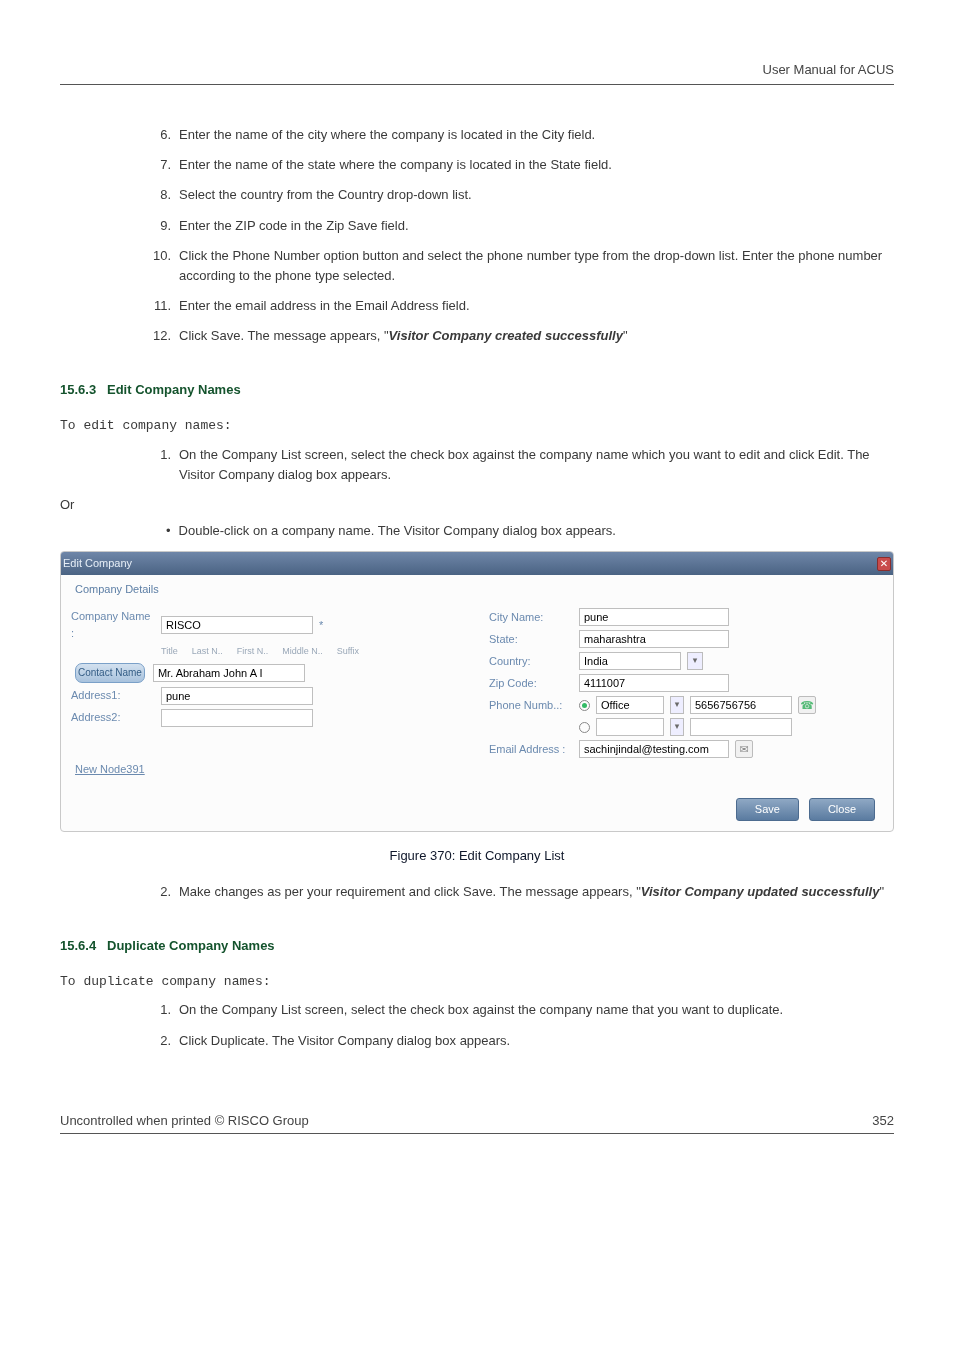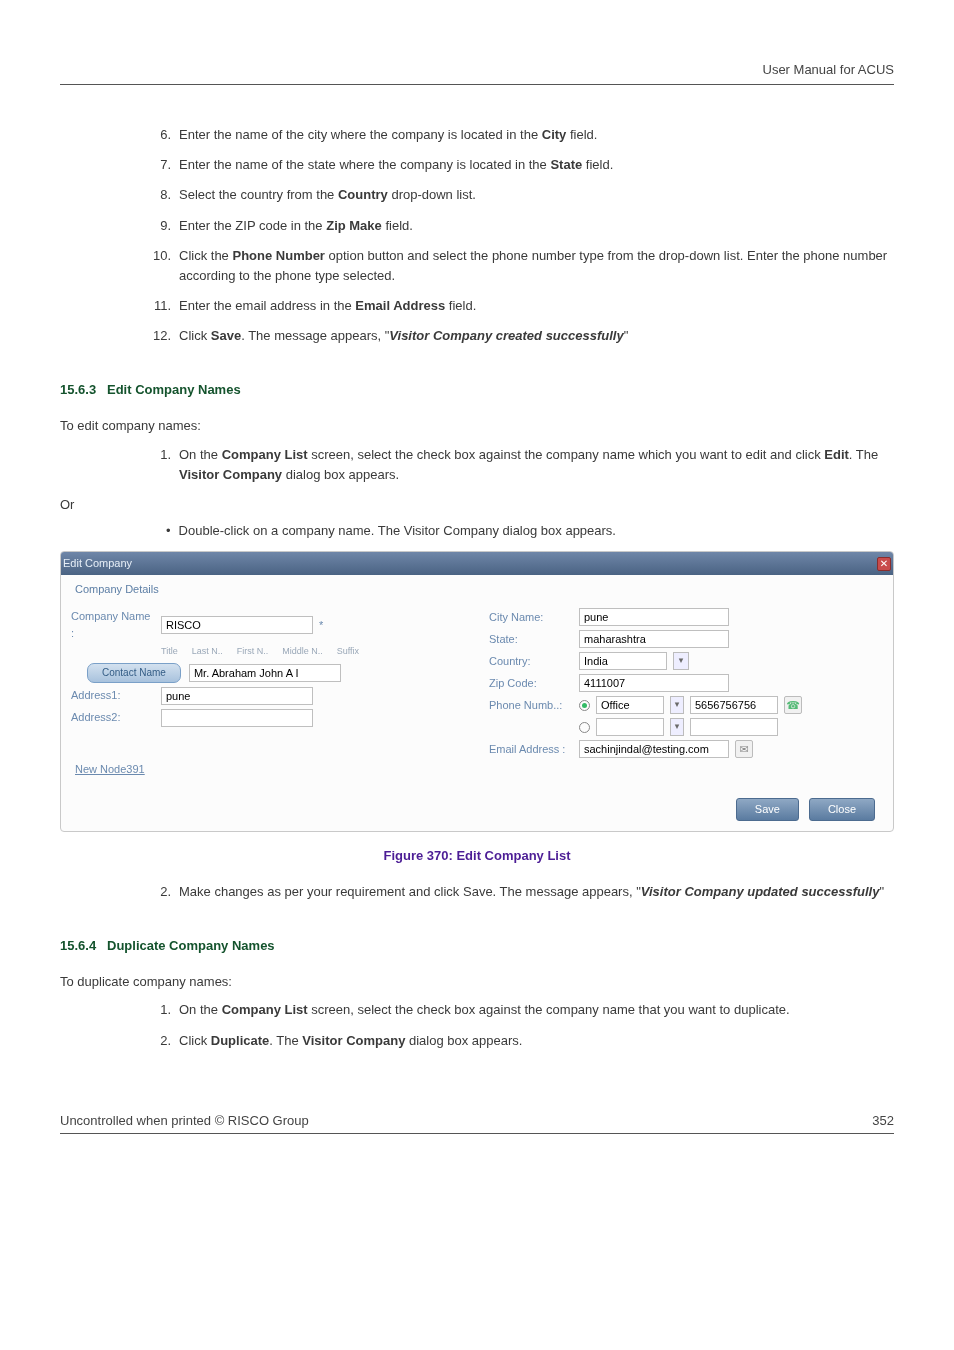--- a/index.html
+++ b/index.html
@@ -19,31 +19,31 @@
     padding-bottom: 4px;
     border-bottom: 1.5px solid #555;
     margin-bottom: 40px;
     color: #444;
   }
   .content-block { padding-left: 85px; }
   .num-list { list-style: none; }
   .num-list > li { display: flex; margin-bottom: 10px; }
   .num-list > li .num { width: 26px; flex-shrink: 0; text-align: right; margin-right: 8px; }
   .num-list > li .text { flex: 1; }
-  .bold { font-weight: 700; }
+  .bold { font-weight: 400; }
   .italic-bold { font-weight: 700; font-style: italic; }
   .section-heading {
     color: #14532d;
     font-weight: 700;
     font-size: 13px;
     margin-top: 34px;
     margin-bottom: 16px;
     padding-left: 0;
   }
-  .body-para { margin-bottom: 8px; }
+  .body-para { margin-bottom: 8px; font-family: Liberation Mono, monospace; }
   .or-text { margin: 6px 0 6px 0; }
   .bullet-list { list-style: none; padding-left: 106px; }
   .bullet-list li::before { content: "•"; margin-right: 8px; }
 
   
   .dialog-wrap {
     margin-top: 10px;
     border: 1px solid #c9c9c9;
     border-radius: 4px;
     overflow: hidden;
@@ -69,36 +69,36 @@
   .fieldset-label { color:#5c7ea5; font-size:11px; padding-left:4px; }
   .col { flex: 1; }
   .form-row { display: flex; align-items: center; margin: 4px 0; gap:6px; }
   .form-row .label { width: 84px; color:#6b8aaf; font-size:11px; }
   .form-row input[type="text"] {
     height: 18px; border:1px solid #bfbfbf; background:#fff; padding:0 4px; font-size:11px;
   }
   .w180 { width: 152px; }
   .w160 { width: 150px; }
   .w70 { width: 68px; }
-  .w110 { width: 88px; }
+  .w110 { width: 102px; }
   .asterisk { color:#6b8aaf; width:8px; display:inline-block; }
   .hint-row { display:flex; gap:14px; font-size:9px; color:#9aa8b8; padding-left:90px; margin-top:-1px; margin-bottom:2px;}
   .pill-btn {
-    display:inline-block; padding:1px 14px; border:1px solid #7aa0c8; border-radius:7px;
-    background:linear-gradient(#d3e1ef,#a8c2dd); color:#335c85; font-size:10px; margin-left:16px;
+    display:inline-block; padding:1px 2px; border:1px solid #7aa0c8; border-radius:7px;
+    background:linear-gradient(#d3e1ef,#a8c2dd); color:#335c85; font-size:10px; margin-left:4px;
   }
   .radio-dot { width:11px; height:11px; border:1px solid #888; border-radius:50%; display:inline-flex; align-items:center; justify-content:center;}
   .radio-dot.checked::after { content:""; width:5px; height:5px; background:#3b6; border-radius:50%; }
   .icon-box { width:18px; height:18px; border:1px solid #bcbcbc; background:#f1f1f1; display:inline-flex; align-items:center; justify-content:center; font-size:11px; color:#5b7; border-radius:2px;}
   .dialog-footer { display:flex; justify-content:flex-end; gap:10px; padding:6px 18px 10px 0; }
   .dlg-btn {
     padding:2px 18px; border:1px solid #4c6b8f; border-radius:3px;
     background:linear-gradient(#8fa8c4,#5a7ba0); color:#fff; font-size:11px;
   }
-  .figure-caption { text-align:center; font-weight:700; margin:14px 0 16px 0; font-size:13px; color:#4c1d95; }
+  .figure-caption { text-align:center; font-weight:400; margin:14px 0 16px 0; font-size:13px; color:#0f172a; }
 
   .footer-bar {
     margin-top: 60px;
     border-bottom: 1.5px solid #555;
     padding-bottom: 2px;
     display:flex; justify-content:space-between; font-size:13px; color:#444;gap:37px;
   }
   .new-node { color:#6b8aaf; font-size:11px; padding:4px 0 0 4px;text-decoration:underline; }
 </style>
 </head>
@@ -115,21 +115,21 @@
       <li>
         <span class="num">7.</span>
         <span class="text"><span>Enter the name of the state where the company is located in the </span><span class="bold">State</span><span> field.</span></span>
       </li>
       <li>
         <span class="num">8.</span>
         <span class="text"><span>Select the country from the </span><span class="bold">Country</span><span> drop-down list.</span></span>
       </li>
       <li>
         <span class="num">9.</span>
-        <span class="text"><span>Enter the ZIP code in the </span><span class="bold">Zip Make</span><span> field.</span></span>
+        <span class="text"><span>Enter the ZIP code in the </span><span class="bold">Zip Save</span><span> field.</span></span>
       </li>
       <li>
         <span class="num">10.</span>
         <span class="text"><span>Click the </span><span class="bold">Phone Number</span><span> option button and select the phone number type from the drop-down list. Enter the phone number according to the phone type selected.</span></span>
       </li>
       <li>
         <span class="num">11.</span>
         <span class="text"><span>Enter the email address in the </span><span class="bold">Email Address</span><span> field.</span></span>
       </li>
       <li>

